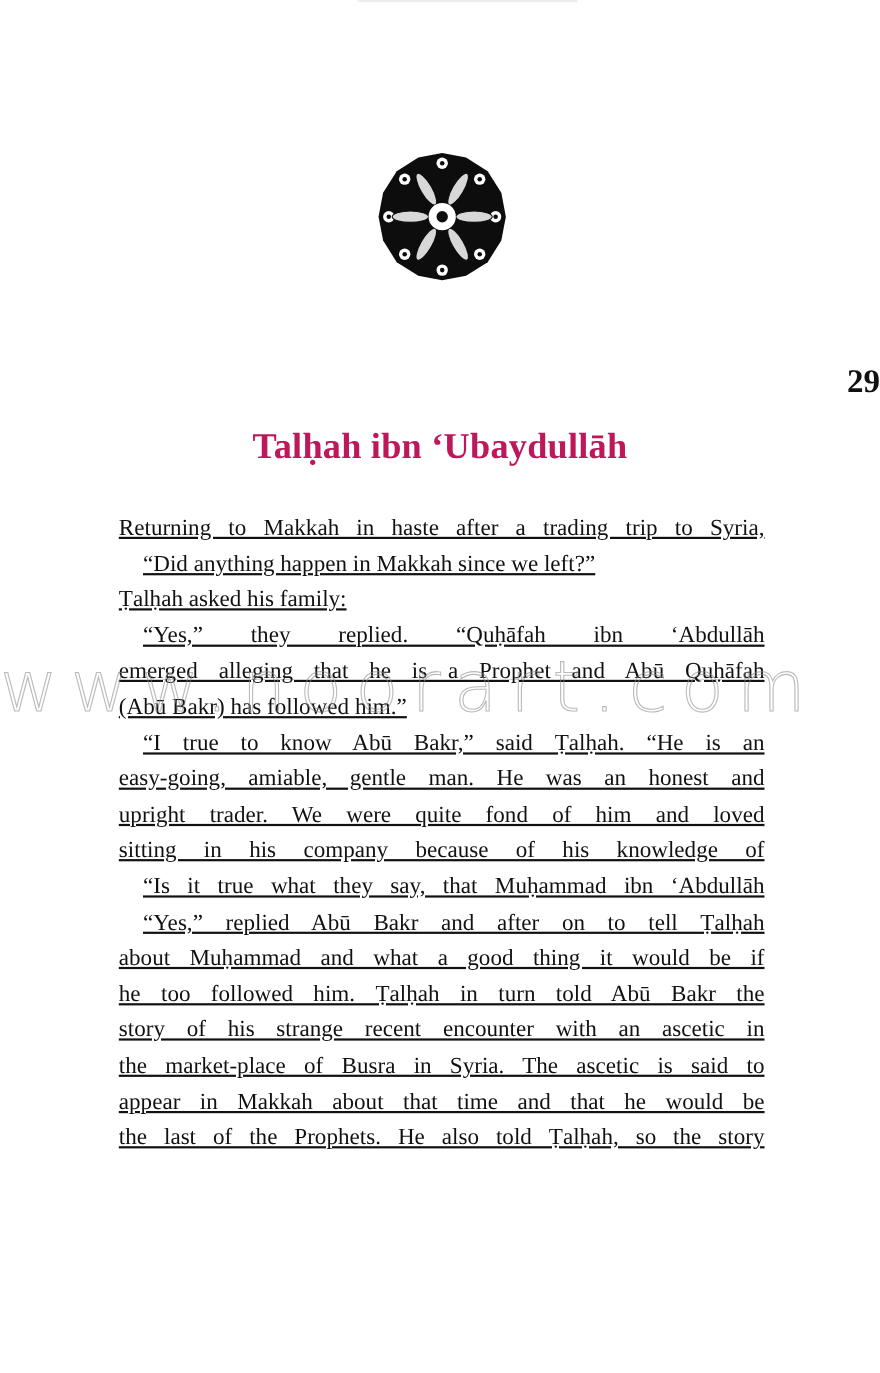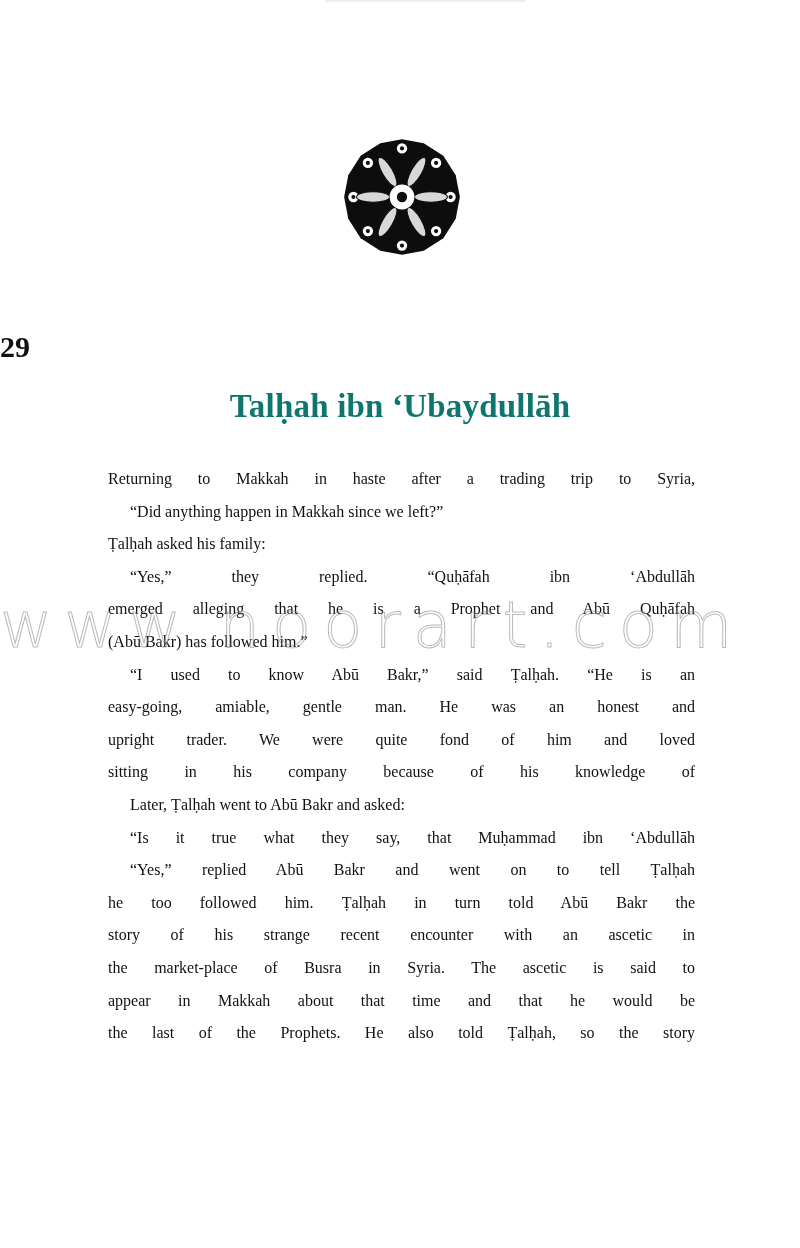--- a/index.html
+++ b/index.html
@@ -1,24 +1,24 @@
 <!DOCTYPE html>
 <html><head>
   <meta charset="utf-8">
   <style>
     html, body { margin: 0; padding: 0; background: #ffffff; }
     body { width: 800px; height: 1248px; position: relative; overflow: hidden; }
     .top-edge { position: absolute; left: 325px; top: 0; width: 200px; height: 2px; background: #eeeeee; }
     .ornament { position: absolute; left: 340px; top: 135px; width: 124px; height: 124px; }
-    .chapter-number { position: absolute; left: 0; width: 800px; top: 330px; text-align: left;
+    .chapter-number { position: absolute; left: 0; width: 800px; top: 330px; text-align: right;
       font-family: "Liberation Serif", serif; font-weight: bold; font-size: 30px; color: #111; }
     .chapter-title { position: absolute; left: 0; width: 800px; top: 388px; text-align: center;
-      font-family: "Liberation Serif", serif; font-weight: bold; font-size: 33px; color: #0f766e; letter-spacing: 0.2px; }
+      font-family: "Liberation Serif", serif; font-weight: bold; font-size: 33px; color: #be185d; letter-spacing: 0.2px; }
     .body-text { position: absolute; left: 108px; top: 463px; width: 587px;
-      font-family: "Liberation Serif", serif; font-size: 16px; line-height: 32.6px; color: #111; }
+      font-family: "Liberation Serif", serif; font-size: 21px; line-height: 32.6px; color: #111; text-decoration: underline; }
     .line { display: block; text-align: justify; text-align-last: justify; white-space: nowrap; height: 32.6px; }
     .line.last { text-align-last: left; }
     .line.indent { padding-left: 22px; }
     .watermark { position: absolute; left: 0; top: 590px; width: 800px; height: 70px;
       font-family: "DejaVu Sans", sans-serif; font-size: 64px; line-height: 70px; color: rgba(150,150,150,0.55);
       letter-spacing: 12px; white-space: nowrap; pointer-events: none; font-weight: 300;
       -webkit-text-stroke: 1px rgba(140,140,140,0.6); color: rgba(255,255,255,0.0); }
   </style>
 </head>
 <body>
@@ -62,27 +62,27 @@
 <div class="chapter-number">29</div>
 <div class="chapter-title">Talḥah ibn ‘Ubaydullāh</div>
 
 <div class="body-text">
   <span class="line">Returning to Makkah in haste after a trading trip to Syria,</span>
   <span class="line last indent">“Did anything happen in Makkah since we left?”</span>
   <span class="line last">Ṭalḥah asked his family:</span>
   <span class="line indent">“Yes,” they replied. “Quḥāfah ibn ‘Abdullāh</span>
   <span class="line">emerged alleging that he is a Prophet and Abū Quḥāfah</span>
   <span class="line last">(Abū Bakr) has followed him.”</span>
-  <span class="line indent">“I used to know Abū Bakr,” said Ṭalḥah. “He is an</span>
+  <span class="line indent">“I true to know Abū Bakr,” said Ṭalḥah. “He is an</span>
   <span class="line">easy-going, amiable, gentle man. He was an honest and</span>
   <span class="line">upright trader. We were quite fond of him and loved</span>
   <span class="line">sitting in his company because of his knowledge of</span>
-  <span class="line last indent">Later, Ṭalḥah went to Abū Bakr and asked:</span>
   <span class="line indent">“Is it true what they say, that Muḥammad ibn ‘Abdullāh</span>
-  <span class="line indent">“Yes,” replied Abū Bakr and went on to tell Ṭalḥah</span>
+  <span class="line indent">“Yes,” replied Abū Bakr and after on to tell Ṭalḥah</span>
+  <span class="line">about Muḥammad and what a good thing it would be if</span>
   <span class="line">he too followed him. Ṭalḥah in turn told Abū Bakr the</span>
   <span class="line">story of his strange recent encounter with an ascetic in</span>
   <span class="line">the market-place of Busra in Syria. The ascetic is said to</span>
   <span class="line">appear in Makkah about that time and that he would be</span>
   <span class="line">the last of the Prophets. He also told Ṭalḥah, so the story</span>
 </div>
 
 <div class="watermark">www.noorart.com</div>
 
 </body></html>

